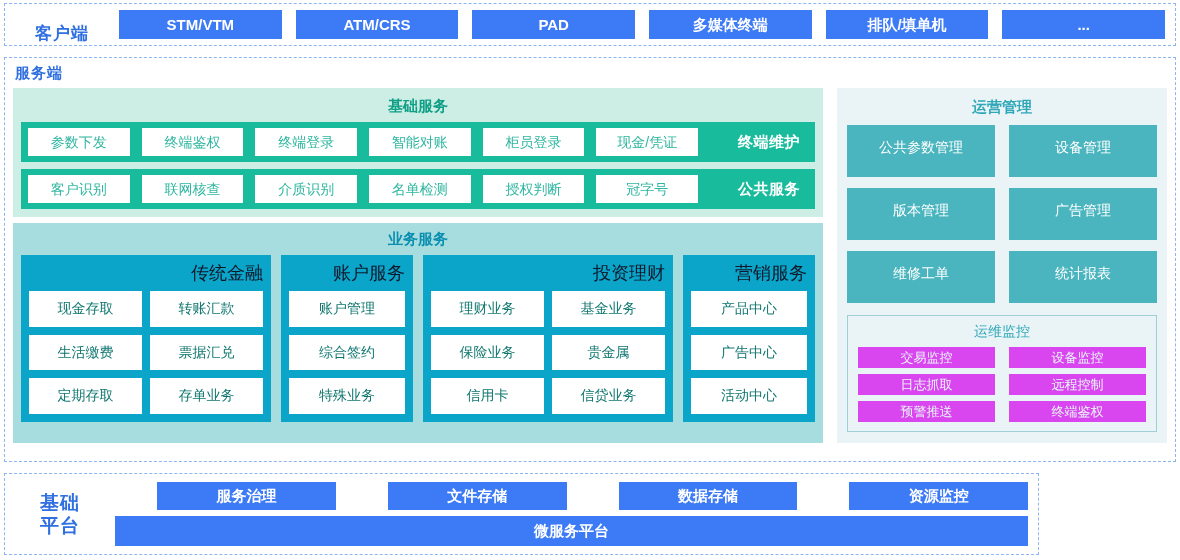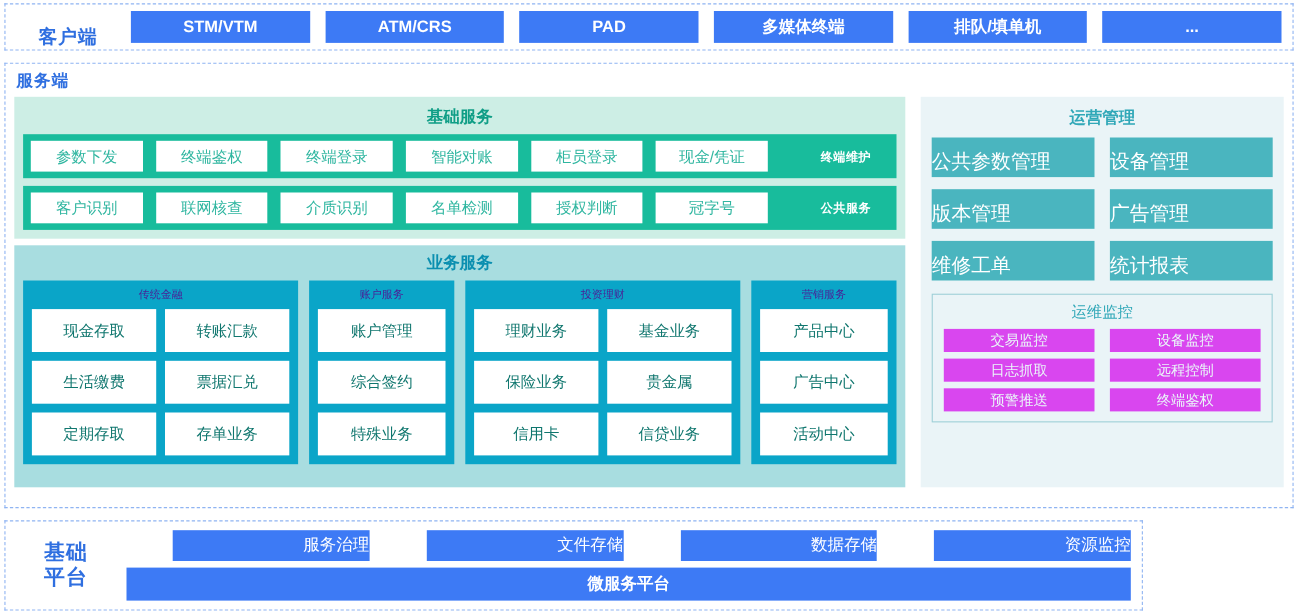--- a/index.html
+++ b/index.html
@@ -59,21 +59,21 @@
     margin-bottom: 7px;
   }
   .basic-row:last-child { margin-bottom: 0; gap: 12px; }
   .basic-cell {
     background: #ffffff; color: #2fb6a0;
     font-size: 14px; text-align: center;
     height: 28px; line-height: 28px;
     flex: 1 1 0; min-width: 0;
   }
   .basic-tag {
-    color: #ffffff; font-weight: bold; font-size: 11px;
+    color: #ffffff; font-weight: bold; font-size: 15px;
     text-align: center; flex: 0 0 78px;
     letter-spacing: 0.5px;
     margin-left: 20px;
   }
 
   
   .biz-block { background: #a8dde0; margin-top: 6px; padding: 4px 8px 8px 8px; flex: 1; }
   .biz-heading {
     text-align: center; font-weight: bold; font-size: 15px;
     color: #0b8fb0; padding: 3px 0 6px 0;
@@ -81,21 +81,21 @@
   .biz-groups { display: flex; gap: 10px; height: 167px; }
   .biz-group {
     background: #0aa5c8; padding: 5px 8px 8px 8px;
     display: flex; flex-direction: column;
   }
   .g-trad { flex: 2.06 1 0; }
   .g-acct { flex: 1.02 1 0; }
   .g-inv  { flex: 2.06 1 0; }
   .g-mkt  { flex: 1.02 1 0; }
   .biz-group-title {
-    text-align: center; color: #4c1d95; font-size: 10px;
+    text-align: right; color: #0f172a; font-size: 18px;
     padding: 1px 0 6px 0;
   }
   .biz-grid { display: flex; gap: 8px; flex: 1; }
   .biz-col { display: flex; flex-direction: column; gap: 8px; flex: 1 1 0; min-width: 0; }
   .biz-cell {
     background: #ffffff; color: #0f766e;
     font-size: 14px; text-align: center;
     flex: 1 1 0; display: flex; align-items: center; justify-content: center;
   }
 
@@ -106,22 +106,22 @@
     padding: 6px 10px 10px 10px;
     display: flex; flex-direction: column;
   }
   .ops-heading {
     text-align: center; font-weight: bold; font-size: 15px;
     color: #31a8b8; padding: 4px 0 8px 0;
   }
   .ops-grid { display: grid; grid-template-columns: 1fr 1fr; gap: 11px 14px; }
   .ops-cell {
     background: #4ab5bf; color: #ffffff;
-    font-size: 18px; 
-    height: 36px; line-height: 44px;
+    font-size: 14px; text-align: center;
+    height: 52px; line-height: 44px;
   }
   .mon-box {
     border: 1px solid #9fd0d8; margin-top: 12px; padding: 5px 10px 9px 10px;
   }
   .mon-heading {
     text-align: center; font-size: 14px; color: #31a8b8; padding: 2px 0 6px 0;
   }
   .mon-grid { display: grid; grid-template-columns: 1fr 1fr; gap: 6px 14px; }
   .mon-cell {
     background: #d946ef; color: #eaf7f9;
@@ -133,22 +133,22 @@
   #platform-section { left: 4px; top: 473px; width: 1035px; height: 82px; display:flex; align-items:center; }
   .platform-title {
     width: 110px; flex: none; text-align: center;
     color: #2f6fe0; font-weight: bold; font-size: 19px;
     line-height: 23px; letter-spacing: 1px;
   }
   .platform-stack { flex: 1; padding-right: 10px; display:flex; flex-direction:column; gap: 6px; }
   .platform-row { display: flex; gap: 10px; }
   .platform-chip {
     background: #3d7af5; color: #ffffff;
-    font-weight: normal; font-size: 15px;
-    height: 28px; line-height: 28px; text-align: right;
+    font-weight: bold; font-size: 15px;
+    height: 28px; line-height: 28px; text-align: center;
     flex: 1 1 0; min-width: 0; margin-left: 42px;
   }
   .platform-wide {
     background: #3d7af5; color: #ffffff;
     font-weight: bold; font-size: 15px;
     height: 30px; line-height: 30px; text-align: center;
     width: 100%;
   }
 </style>
 </head>

